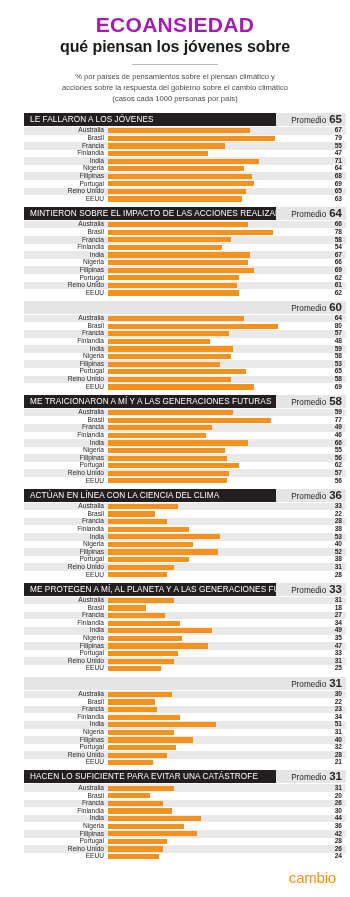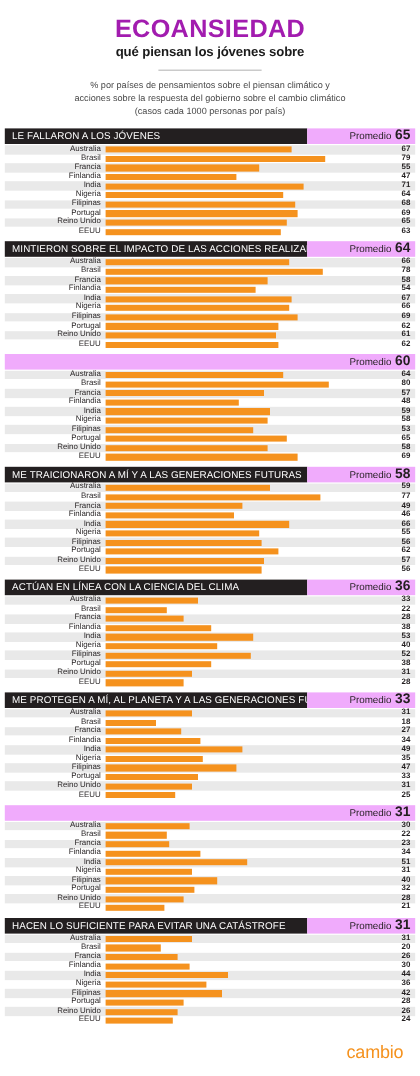--- a/index.html
+++ b/index.html
@@ -13,55 +13,55 @@
   }
   .page{width:350px;height:897px;position:relative;box-sizing:border-box;}
 
   
   .header{padding:14px 10px 0 10px;text-align:center;}
   .kicker{
     font-size:21px;font-weight:bold;letter-spacing:.3px;
     color:#a21caf;line-height:1.05;margin:0 0 2px 0;
   }
   .headline{
-    font-size:11px;font-weight:bold;color:#1a1a1a;
+    font-size:16px;font-weight:bold;color:#1a1a1a;
     line-height:1.18;margin:0;letter-spacing:-.1px;
   }
   .rule{
     width:86px;height:1px;background:#bdbdbd;
     margin:7px auto 6px auto;
   }
   .subtitle{
     font-size:7.6px;color:#4a4a4a;line-height:1.45;
     margin:0 0 0 0;
   }
 
   
   .sections{margin-top:9px;}
-  .section{margin-bottom:4px;}
+  .section{margin-bottom:4px;margin-left:20px;}
 
   .sec-head{
     display:flex;align-items:stretch;
     height:13px;margin:0 4px 1px 4px;
   }
   .sec-title{
     flex:0 0 252px;
     background:#231f20;
     color:#ffffff;
     font-size:8.2px;
     letter-spacing:.1px;
     display:flex;align-items:center;
     padding-left:6px;
     box-sizing:border-box;
     white-space:nowrap;
     overflow:hidden;
   }
   .sec-avg{
     flex:1 1 auto;
-    background:#f0abfc;
+    background:#e5e5e5;
     display:flex;align-items:baseline;justify-content:flex-end;
     padding-right:4px;
     white-space:nowrap;
   }
   .sec-avg .lbl{font-size:8.2px;color:#231f20;}
   .sec-avg .num{font-size:11.5px;font-weight:bold;color:#231f20;margin-left:3px;}
 
   
   .rows{margin:0 4px;}
   .row{

